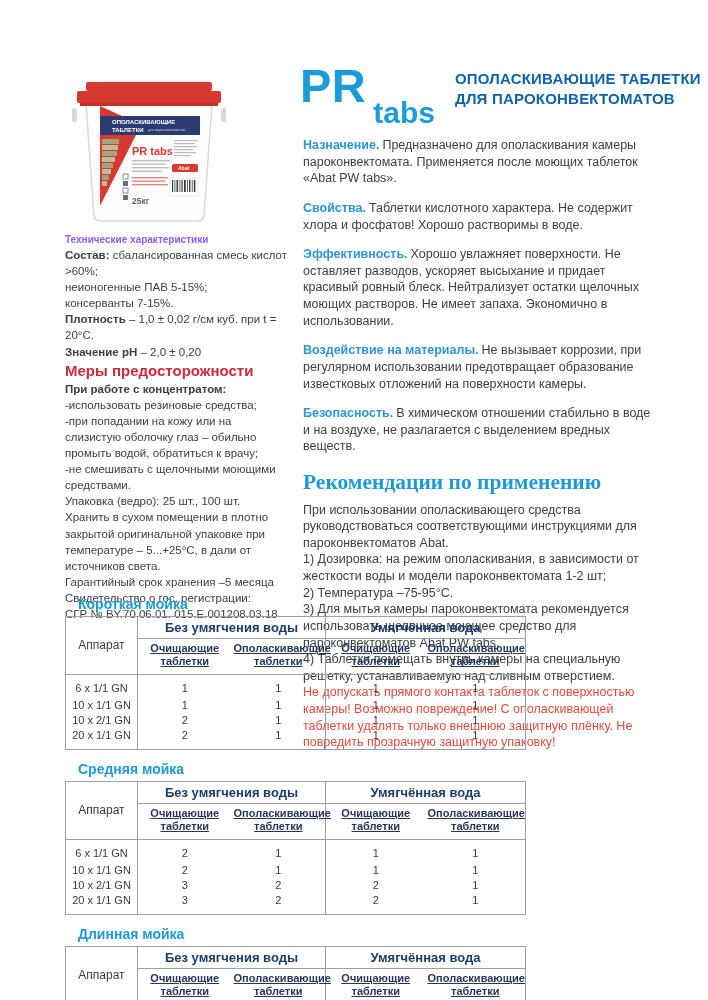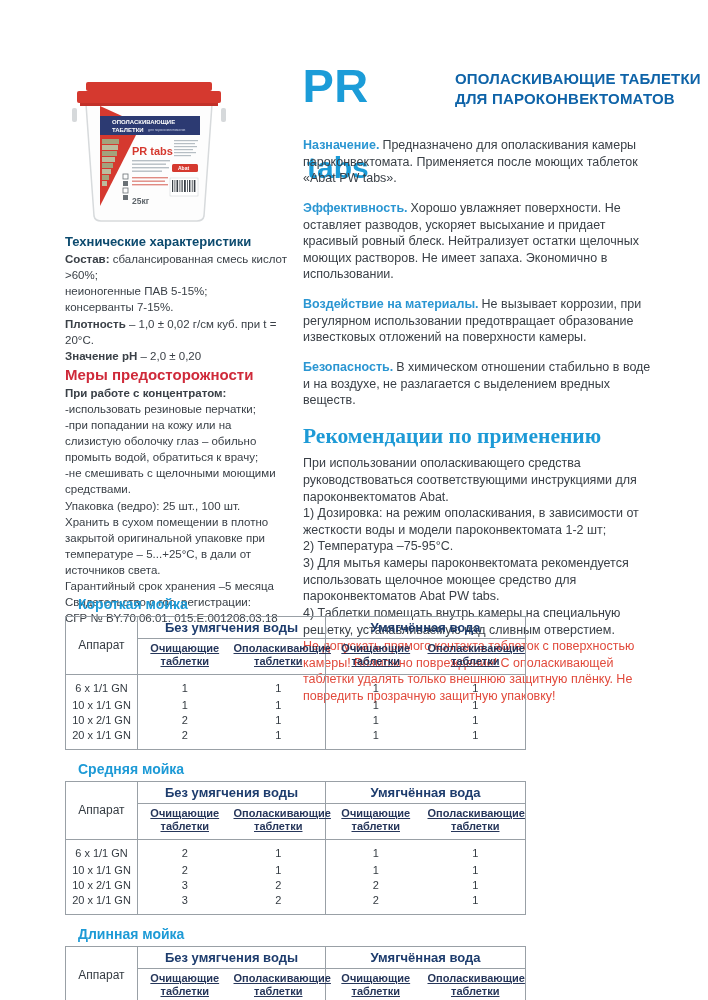--- a/index.html
+++ b/index.html
@@ -1,29 +1,29 @@
 <!DOCTYPE html>
 <html lang="ru"><head>
 <meta charset="utf-8">
 <style>
   html,body{margin:0;padding:0;background:#fff;}
   .page{position:relative;width:708px;height:1000px;background:#fff;overflow:hidden;
         font-family:"Liberation Sans",sans-serif;color:#3a4047;}
 
   
-  .brand{position:absolute;left:300px;top:58px;display:flex;align-items:flex-end;flex-direction:column;}
+  .brand{position:absolute;left:300px;top:58px;display:flex;align-items:flex-start;}
   .brand .pr{font-size:47px;font-weight:bold;color:#1b9cd8;letter-spacing:0.5px;}
   .brand .tabs{font-size:30px;font-weight:bold;color:#1b9cd8;margin-left:7px;margin-top:38px;}
   .head-title{position:absolute;left:455px;top:69px;font-size:15px;font-weight:bold;
               color:#0e63a8;line-height:1.32;letter-spacing:0.2px;}
 
   
   .left-col{position:absolute;left:65px;top:233px;width:223px;font-size:11.5px;line-height:1.4;color:#3a4047;}
   .left-col p{margin:0;}
-  .tech-title{font-size:13px;font-weight:bold;color:#0c4a6e;margin:0 0 3px;}
+  .tech-title{font-size:10px;font-weight:bold;color:#8b5cf6;margin:0 0 3px;}
   .b{font-weight:bold;}
   .red-h{color:#cf2a3a;font-size:15px;font-weight:bold;margin:14px 0 6px;}
   .gap{margin-top:10px;}
 
   
   .right-col{position:absolute;left:303px;top:137px;width:354px;font-size:12.5px;line-height:1.33;color:#3a4047;}
   .sec{margin:0 0 13px;}
   .sec .lbl{color:#2b96d2;font-weight:bold;margin-right:3px;}
   .rec-title{color:#1d9ad6;font-size:21.5px;font-weight:bold;margin:7px 0 5px;font-family:Liberation Serif, serif;}
   .rec p{margin:0;}
@@ -138,33 +138,34 @@
   <div class="left-col">
     <p class="tech-title">Технические характеристики</p>
     <p><span class="b">Состав:</span><span> сбалансированная смесь кислот &gt;60%;</span></p>
     <p>неионогенные ПАВ 5-15%;</p>
     <p>консерванты 7-15%.</p>
     <p><span class="b">Плотность</span><span> – 1,0 ± 0,02 г/см куб. при t = 20°С.</span></p>
     <p><span class="b">Значение pH</span><span> – 2,0 ± 0,20</span></p>
 
     <p class="red-h">Меры предосторожности</p>
     <p class="b">При работе с концентратом:</p>
-    <p>-использовать резиновые перчатки;</p>
+    <p>-использовать резиновые средства;</p>
     <p>-при попадании на кожу или на слизистую оболочку глаз – обильно промыть водой, обратиться к врачу;</p>
     <p>-не смешивать с щелочными моющими средствами.</p>
 
     <p class="gap">Упаковка (ведро): 25 шт., 100 шт.</p>
     <p class="gap">Хранить в сухом помещении в плотно закрытой оригинальной упаковке при температуре – 5...+25°С, в дали от источников света.</p>
     <p class="gap">Гарантийный срок хранения –5 месяца</p>
     <p class="gap">Свидетельство о гос. регистрации:</p>
     <p>СГР № BY.70.06.01. 015.Е.001208.03.18</p>
   </div>
 
   <div class="right-col">
     <p class="sec"><span class="lbl">Назначение.</span><span>Предназначено для ополаскивания камеры пароконвектомата. Применяется после моющих таблеток «Abat PW tabs».</span></p>
+    <p class="sec"><span class="lbl">Свойства.</span><span>Таблетки кислотного характера. Не содержит хлора и фосфатов! Хорошо растворимы в воде.</span></p>
     <p class="sec"><span class="lbl">Эффективность.</span><span>Хорошо увлажняет поверхности. Не оставляет разводов, ускоряет высыхание и придает красивый ровный блеск. Нейтрализует остатки щелочных моющих растворов. Не имеет запаха. Экономично в использовании.</span></p>
     <p class="sec"><span class="lbl">Воздействие на материалы.</span><span>Не вызывает коррозии, при регулярном использовании предотвращает образование известковых отложений на поверхности камеры.</span></p>
     <p class="sec"><span class="lbl">Безопасность.</span><span>В химическом отношении стабильно в воде и на воздухе, не разлагается с выделением вредных веществ.</span></p>
 
     <div class="rec">
       <div class="rec-title">Рекомендации по применению</div>
       <p>При использовании ополаскивающего средства руководствоваться соответствующими инструкциями для пароконвектоматов Abat.</p>
       <p>1) Дозировка: на режим ополаскивания, в зависимости от жесткости воды и модели пароконвектомата 1-2 шт;</p>
       <p>2) Температура –75-95°С.</p>
       <p>3) Для мытья камеры пароконвектомата рекомендуется использовать щелочное моющее средство для пароконвектоматов Abat PW tabs.</p>

